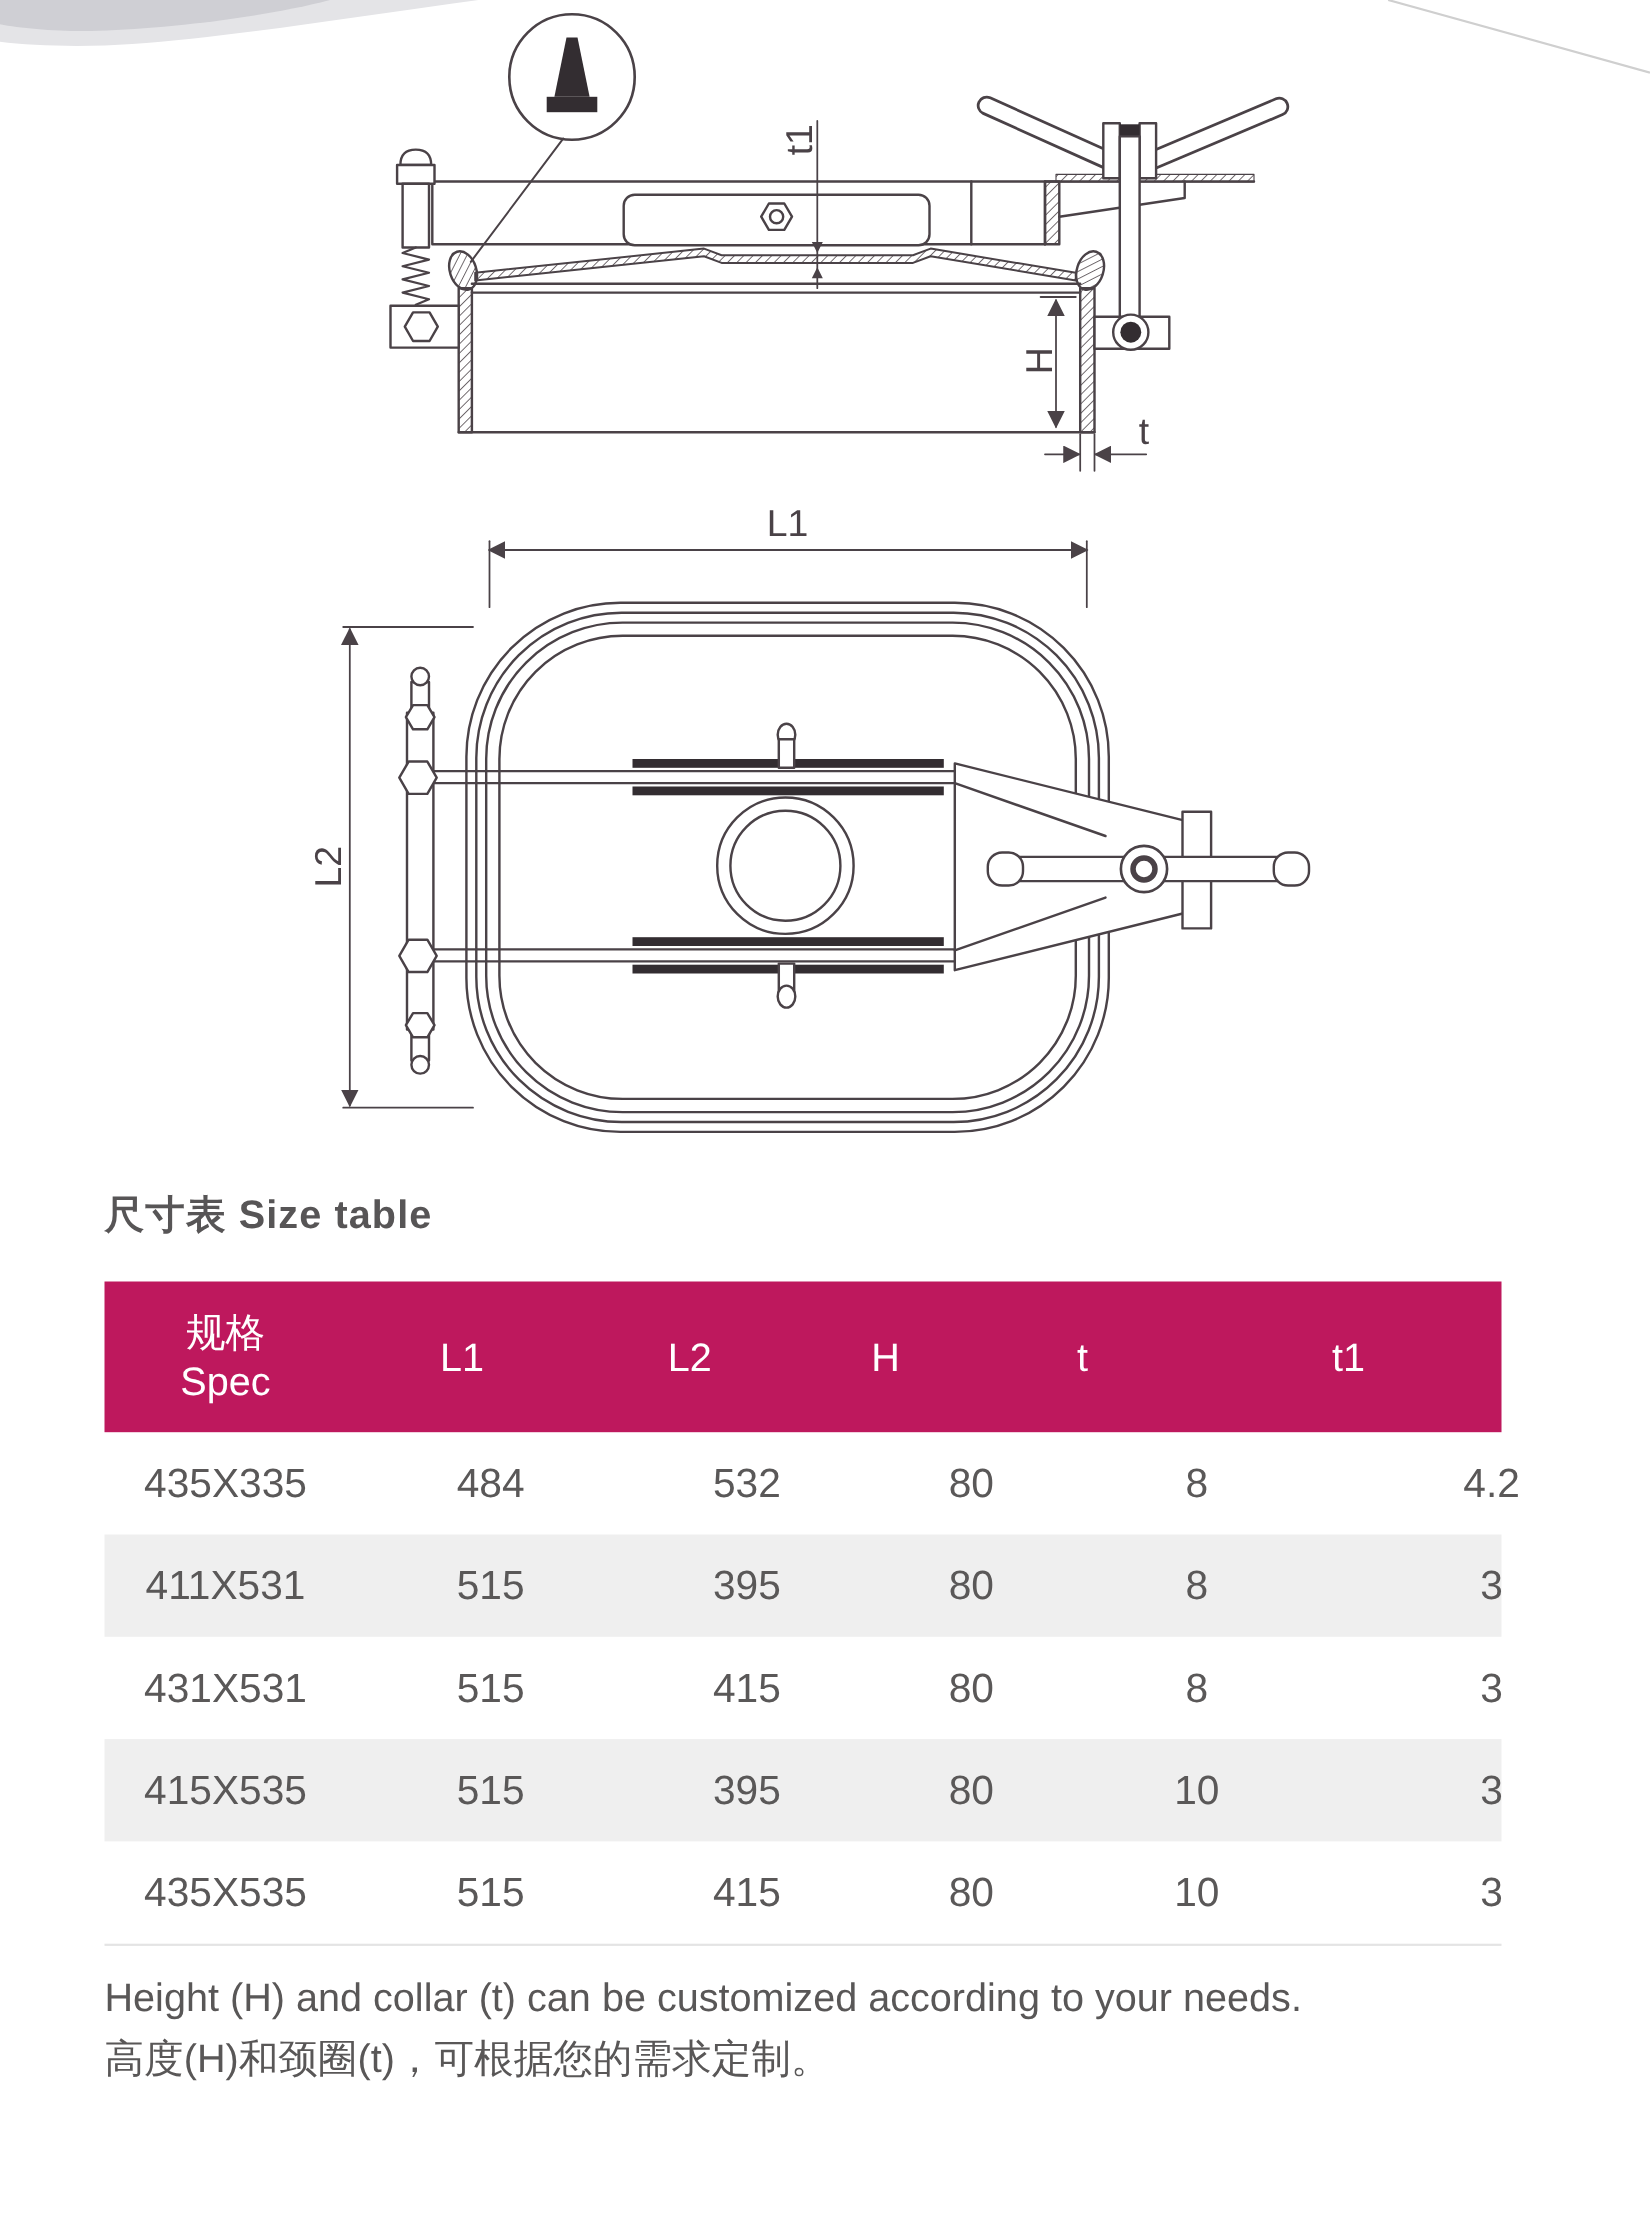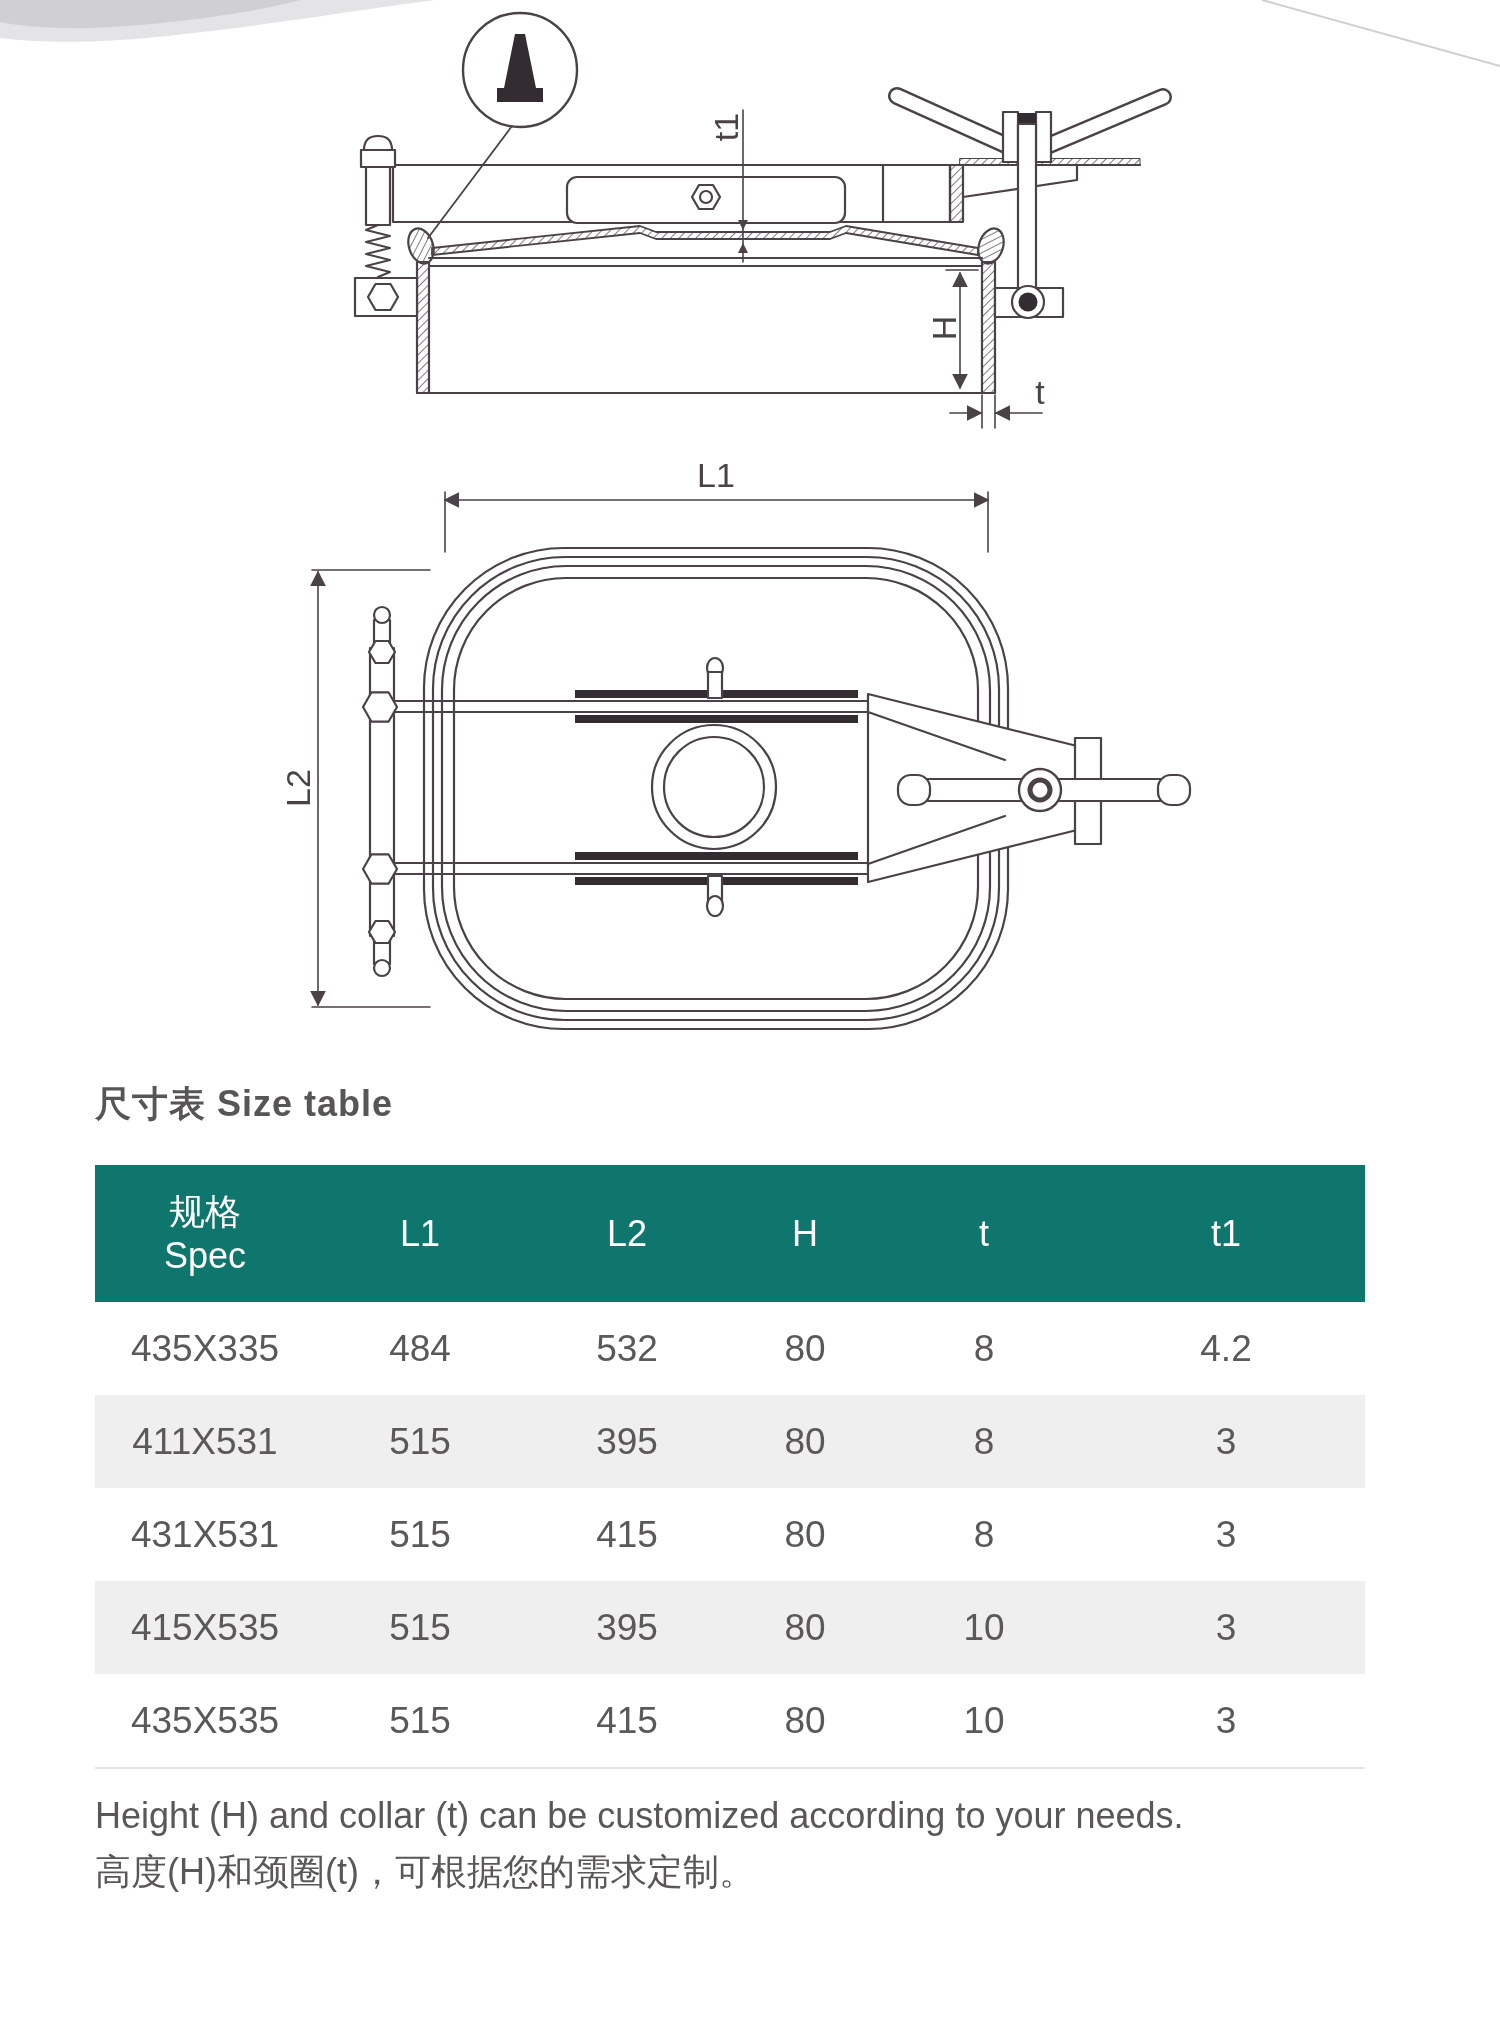--- a/index.html
+++ b/index.html
@@ -4,24 +4,24 @@
 <style>
   html,body{margin:0;padding:0;background:#fff;}
   .page{position:relative;width:1500px;height:2027px;background:#ffffff;overflow:hidden;
         font-family:"Liberation Sans","DejaVu Sans",sans-serif;color:#595757;}
   .page svg{display:block;}
   .drawing-layer{position:absolute;left:0;top:0;}
   
   .tbl-title{position:absolute;left:95px;top:1080px;font-size:36px;font-weight:bold;color:#575556;letter-spacing:1px;}
   .tbl{position:absolute;left:95px;top:1165px;width:1270px;}
   .tbl-head{display:grid;grid-template-columns:220px 210px 204px 152px 206px 278px;
-            background:#0f766e;color:#fff;height:137px;}
+            background:#be185d;color:#fff;height:137px;}
   .tbl-head .cell{display:flex;flex-direction:column;align-items:center;justify-content:center;
                   font-size:36px;line-height:44px;}
-  .tbl-body .t-row{display:grid;grid-template-columns:220px 210px 204px 152px 206px 278px;height:93px;}
+  .tbl-body .t-row{display:grid;grid-template-columns:220px 210px 204px 152px 206px 278px;height:93px;gap:26px;}
   .tbl-body .t-row:nth-child(even){background:#efefef;}
   .tbl-body{border-bottom:2px solid #e4e4e4;}
   .t-row .cell{display:flex;align-items:center;justify-content:center;font-size:37px;color:#5a5858;}
   .notes{position:absolute;left:95px;top:1788px;width:1330px;font-size:36px;line-height:56px;color:#595757;}
 </style>
 </head>
 <body>
 
 <div class="page">
 

